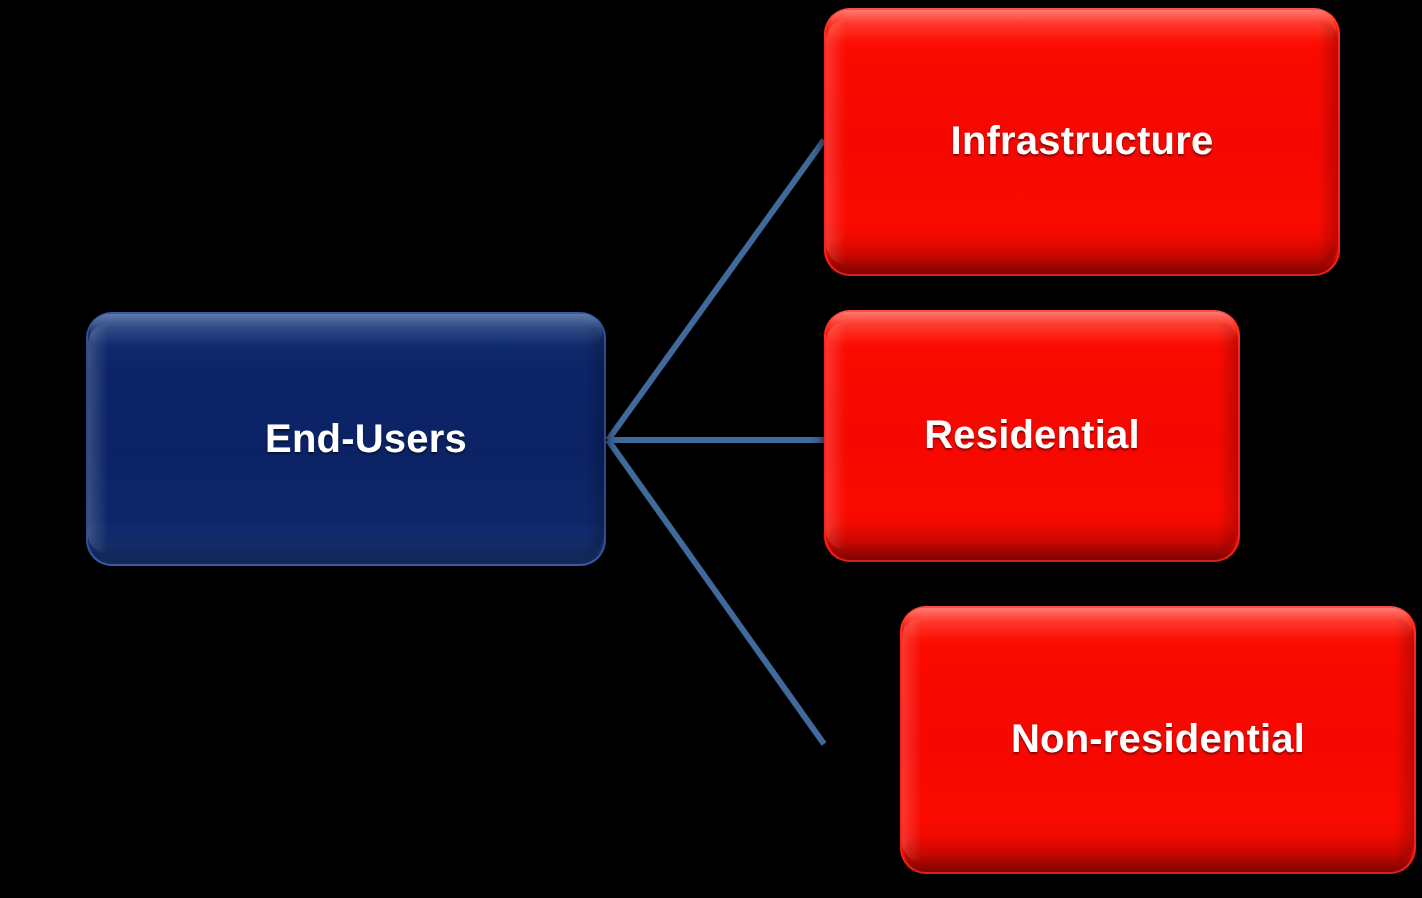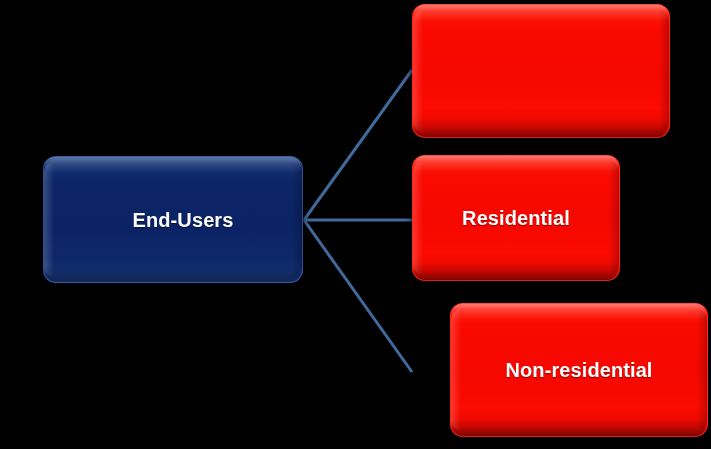--- a/index.html
+++ b/index.html
@@ -150,20 +150,21 @@
 
   <div class="node node-blue" style="left:43px; top:156px; width:260px; height:127px;padding-left:20px;">
     <span class="sheen-left"></span>
     <span class="sheen-right"></span>
     <span class="node-label">End-Users</span>
   </div>
 
   <div class="node node-red" style="left:412px; top:4px; width:258px; height:134px;">
     <span class="sheen-left"></span>
     <span class="sheen-right"></span>
+    <span class="node-label">Infrastructure</span>
   </div>
 
   <div class="node node-red" style="left:412px; top:155px; width:208px; height:126px;">
     <span class="sheen-left"></span>
     <span class="sheen-right"></span>
     <span class="node-label">Residential</span>
   </div>
 
   <div class="node node-red" style="left:412px; top:303px; width:258px; height:134px;margin-left:38px;">
     <span class="sheen-left"></span>

